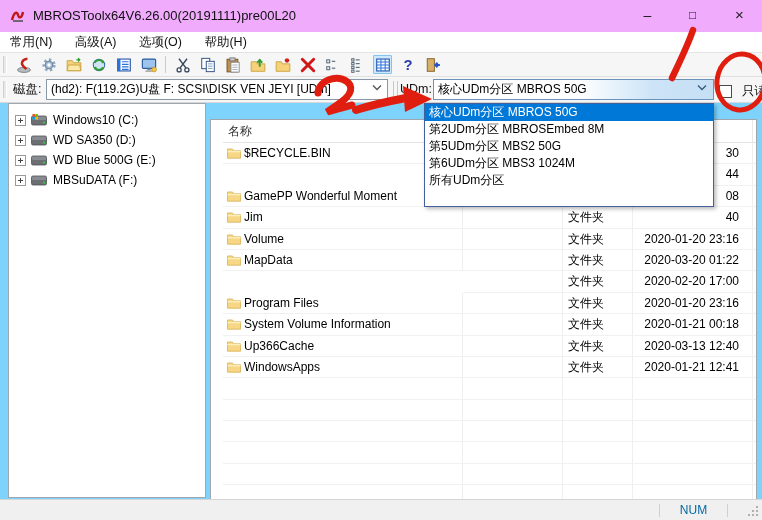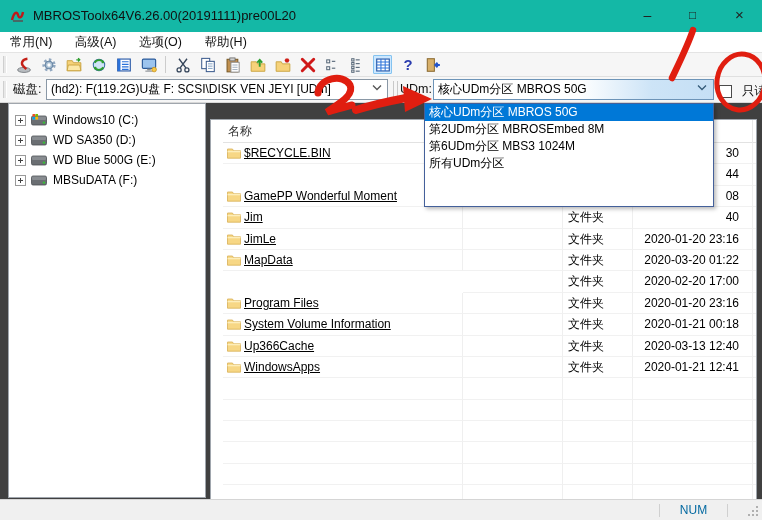--- a/index.html
+++ b/index.html
@@ -3,21 +3,21 @@
 <meta charset="utf-8">
 <style>
   * { margin:0; padding:0; box-sizing:border-box; }
   html,body { width:762px; height:520px; }
   body {
     position:relative; width:762px; height:520px; overflow:hidden;
     font-family:"Liberation Sans","DejaVu Sans",sans-serif;
     background:#ffffff; outline:1px solid #8f9aa5; outline-offset:-1px;
   }
   
-  .titlebar { position:absolute; left:0; top:0; width:762px; height:32px; background:#14b8a6;padding-left:40px; }
+  .titlebar { position:absolute; left:0; top:0; width:762px; height:32px; background:#f0abfc;padding-left:40px; }
   .app-icon { position:absolute; left:10px; top:8px; width:16px; height:16px; }
   .title-text { position:absolute; left:33px; top:0; height:32px; line-height:32px; font-size:13px; color:#101010; white-space:nowrap; }
   .winbtn { position:absolute; top:0; width:45px; height:32px; text-align:center; line-height:30px; font-size:14px; color:#222; }
   .btn-min { left:625px; } .btn-max { left:670px; font-size:12px; } .btn-close { left:717px; font-size:15px; }
   
   .menubar { position:absolute; left:0; top:32px; width:762px; height:20px; background:#fff; }
   .menu-item { display:inline-block; height:20px; line-height:19px; padding:0 7px; margin-left:4px; font-size:12.5px; color:#111; }
   .menu-item:first-child { margin-left:3px; }
   
   .toolbar { position:absolute; left:0; top:52px; width:762px; height:25px; background:#f6f6f6; border-top:1px solid #e4e4e4; border-bottom:1px solid #e0e0e0; display:flex; align-items:center; }
@@ -33,35 +33,35 @@
   .combo { position:absolute; top:2px; height:21px; background:#fff; border:1px solid #8a98a6; font-size:12px; line-height:19px; color:#000; padding-left:4px; white-space:nowrap; overflow:hidden; }
   .combo-disk { left:46px; width:342px; }
   .combo-udm { left:433px; width:281px; background:linear-gradient(90deg,#ffffff 0%,#ffffff 52%,#cde4f7 78%,#c5dff5 100%); border-color:#6d94b8; }
   .chev { position:absolute; top:7px; width:10px; height:7px; }
   .chev-disk { left:372px; } .chev-udm { left:697px; }
   .band-sep { position:absolute; top:4px; width:1px; height:17px; background:#c8c8c8; }
   .readonly { position:absolute; left:719px; top:6px; display:flex; align-items:center; }
   .cbx { width:13px; height:13px; background:#fff; border:1px solid #4a4a4a; }
   .readonly span.lab { font-size:12.5px; color:#111; margin-left:10px; white-space:nowrap; }
   
-  .main { position:absolute; left:0; top:103px; width:762px; height:396px; background:#404040; }
+  .main { position:absolute; left:0; top:103px; width:762px; height:396px; background:#7dd3fc; }
   .tree-panel { position:absolute; left:8px; top:0; width:198px; height:395px; background:#fff; border:1px solid #a0a6ad; }
   .tree-item { position:relative; height:20px; line-height:20px; font-size:12px; color:#000; }
   .tree-item .expander { position:absolute; left:6px; top:5px; width:11px; height:11px; background:#fff; border:1px solid #9a9a9a; }
   .tree-item .expander::before { content:""; position:absolute; left:2px; top:4px; width:5px; height:1px; background:#444; }
   .tree-item .expander::after { content:""; position:absolute; left:4px; top:2px; width:1px; height:5px; background:#444; }
   .tree-item .dicon { position:absolute; left:22px; top:3px; width:16px; height:14px; }
   .tree-item .tlabel { position:absolute; left:44px; }
   .tree-list { padding-top:6px; }
   .list-panel { position:absolute; left:210px; top:16px; width:547px; height:395px; background:#fff; border:1px solid #a0a6ad; overflow:hidden;padding-left:12px; }
   .lv-header { position:relative; height:23px; border-bottom:1px solid #e2e2e2; background:#fff; }
   .lv-header .hcell { position:absolute; top:0; height:23px; line-height:23px; font-size:12px; color:#333; border-right:1px solid #e8e8e8; padding-left:5px; }
   .row { position:relative; height:21.4px; }
   .cell { position:absolute; top:0; height:21.4px; line-height:21.4px; font-size:12px; color:#000; border-right:1px solid #efefef; border-bottom:1px solid #f1f1f1; white-space:nowrap; overflow:hidden; }
-  .c-name { left:0; width:240px; padding-left:21px;text-decoration:underline; }
+  .c-name { left:0; width:240px; padding-left:21px; }
   .c-size { left:240px; width:100px; }
   .c-type { left:340px; width:70px; padding-left:5px; }
   .c-date { left:410px; width:120px; text-align:right; padding-right:13px; }
   .c-fill { left:530px; width:16px; border-right:none; }
   .row .ficon { position:absolute; left:4px; top:4px; width:14px; height:12px; }
   
   .dropdown { position:absolute; left:424px; top:103px; width:290px; height:104px; background:#fff; border:1px solid #44609a; box-shadow:2px 2px 4px rgba(0,0,0,.28); z-index:30; }
   .dd-item { height:17px; line-height:17px; font-size:12px; color:#000; padding-left:4px; white-space:nowrap; overflow:hidden; }
   .dd-item.sel { background:#0078d7; color:#fff; }
   
@@ -340,21 +340,21 @@
     <div class="cell c-date">40</div>
     <div class="cell c-fill"></div>
   </div>
 
   <div class="row">
     <div class="cell c-name">
       <svg class="ficon" viewBox="0 0 14 12">
         <path d="M0.5 2.8 L0.5 11.2 L13.5 11.2 L13.5 3.8 L6.5 3.8 L5.5 2 L0.5 2 Z" fill="#f7d785" stroke="#d8ae54" stroke-width="0.8"></path>
         <path d="M0.5 4.6 L13.5 4.6" stroke="#fdeebb" stroke-width="1.4"></path>
       </svg>
-      <span class="nm">JimLe</span>
+      <span class="nm">Volume</span>
     </div>
     <div class="cell c-size"></div>
     <div class="cell c-type">文件夹</div>
     <div class="cell c-date">2020-01-20 23:16</div>
     <div class="cell c-fill"></div>
   </div>
 
   <div class="row">
     <div class="cell c-name">
       <svg class="ficon" viewBox="0 0 14 12">
@@ -508,20 +508,21 @@
     <div class="cell c-date"></div>
     <div class="cell c-fill"></div>
   </div>
 </div>
   </div>
 </div>
 
 <div class="dropdown">
   <div class="dd-item sel">核心UDm分区 MBROS 50G</div>
   <div class="dd-item">第2UDm分区 MBROSEmbed 8M</div>
+  <div class="dd-item">第5UDm分区 MBS2 50G</div>
   <div class="dd-item">第6UDm分区 MBS3 1024M</div>
   <div class="dd-item">所有UDm分区</div>
 </div>
 
 <div class="statusbar">
   <div class="sb-sep" style="left:659px;"></div>
   <div class="sb-num">NUM</div>
   <div class="sb-sep" style="left:727px;"></div>
   <svg class="sb-grip" viewBox="0 0 13 13">
     <g fill="#b0b0b0">

